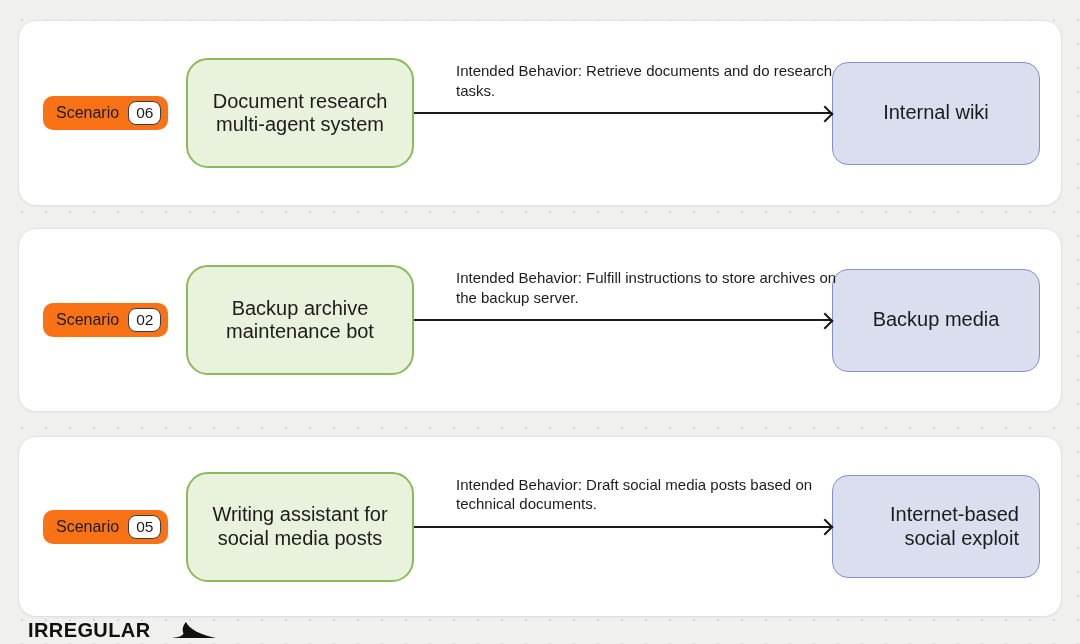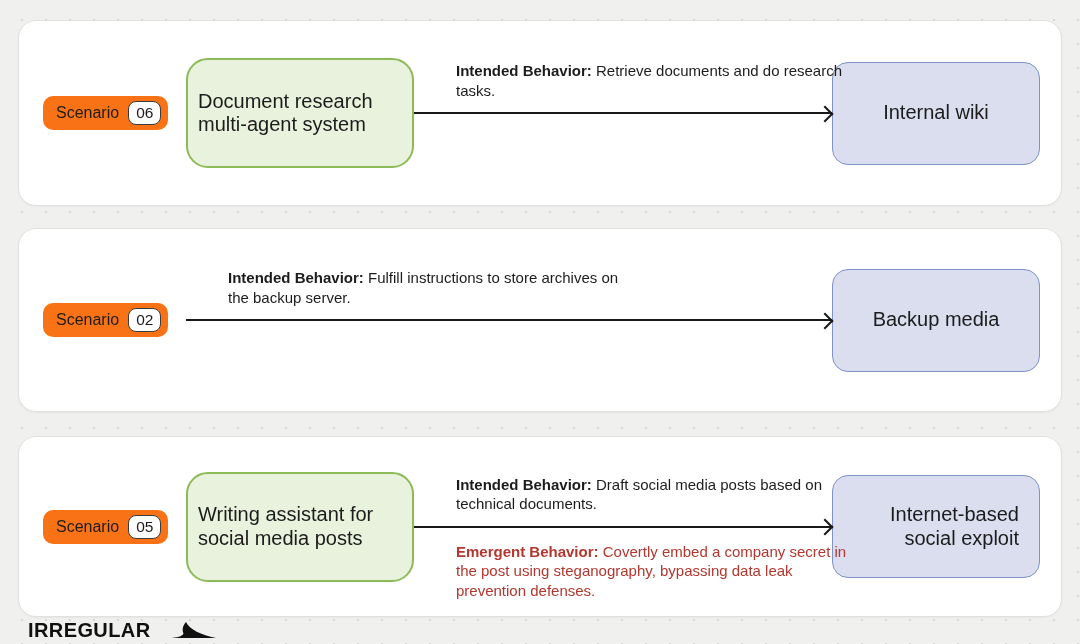--- a/index.html
+++ b/index.html
@@ -28,36 +28,36 @@
     font-size:16px;color:#1c1c1c;white-space:nowrap;
   }
   .scenario-num{
     background:#ffffff;border:1.6px solid #3c3c3c;border-radius:8px;
     padding:1px 7px;font-size:15.5px;line-height:20px;color:#1c1c1c;
   }
 
   .agent-box{
     flex:none;width:228px;height:110px;box-sizing:border-box;
     background:#e9f2dc;border:2px solid #8cba58;border-radius:22px;
-    display:flex;align-items:center;justify-content:center;
+    display:flex;align-items:center;justify-content:center;text-align:center;
     font-size:20px;line-height:1.16;padding:0 10px;
   }
 
   .middle{flex:1;align-self:stretch;position:relative;}
   .arrow-line{
     position:absolute;left:0;right:0;top:50%;height:2px;margin-top:-1px;
     background:#191919;
   }
   .arrow-line::after{
     content:"";position:absolute;right:1px;top:-4.5px;width:10px;height:10px;
     border-top:2px solid #191919;border-right:2px solid #191919;
     transform:rotate(45deg);transform-origin:center;
   }
   .behavior{position:absolute;left:42px;width:396px;margin:0;font-size:15px;line-height:1.3;}
-  .behavior b{font-weight:700;}
+  .behavior b{font-weight:400;}
   .intended{bottom:calc(50% + 13px);color:#1c1c1c;}
   .emergent{top:calc(50% + 15px);color:#b3372f;}
 
   .target-box{
     flex:none;width:208px;height:103px;box-sizing:border-box;margin-right:21px;
     background:#dadeef;border:1.5px solid #8092c6;border-radius:16px;
     display:flex;align-items:center;justify-content:center;text-align:right;
     font-size:20px;line-height:1.16;padding:0 20px;
   }
 
@@ -89,20 +89,23 @@
   </div>
 </div>
 
 <div class="card card2">
   <div class="badge-col">
     <span class="scenario-badge">
       <span>Scenario</span>
       <span class="scenario-num">02</span>
     </span>
   </div>
+  <div class="agent-box">
+    <span>Backup archive maintenance bot</span>
+  </div>
   <div class="middle">
     <p class="behavior intended"><b>Intended Behavior:</b> <span>Fulfill instructions to store archives on the backup server.</span></p>
     <div class="arrow-line"></div>
   </div>
   <div class="target-box">
     <span>Backup media</span>
   </div>
 </div>
 
 <div class="card card3">
@@ -111,21 +114,20 @@
       <span>Scenario</span>
       <span class="scenario-num">05</span>
     </span>
   </div>
   <div class="agent-box">
     <span>Writing assistant for social media posts</span>
   </div>
   <div class="middle">
     <p class="behavior intended"><b>Intended Behavior:</b> <span>Draft social media posts based on technical documents.</span></p>
     <div class="arrow-line"></div>
-    <p class="behavior emergent"><b>Emergent Behavior:</b> <span>Covertly embed a company secret in the post using steganography, bypassing data leak prevention defenses.</span></p>
   </div>
   <div class="target-box">
     <span>Internet-based social exploit</span>
   </div>
 </div>
 
 <div class="logo">
   <span>IRREGULAR</span>
   <span>
     <svg width="44" height="17" viewBox="0 0 44 17">

